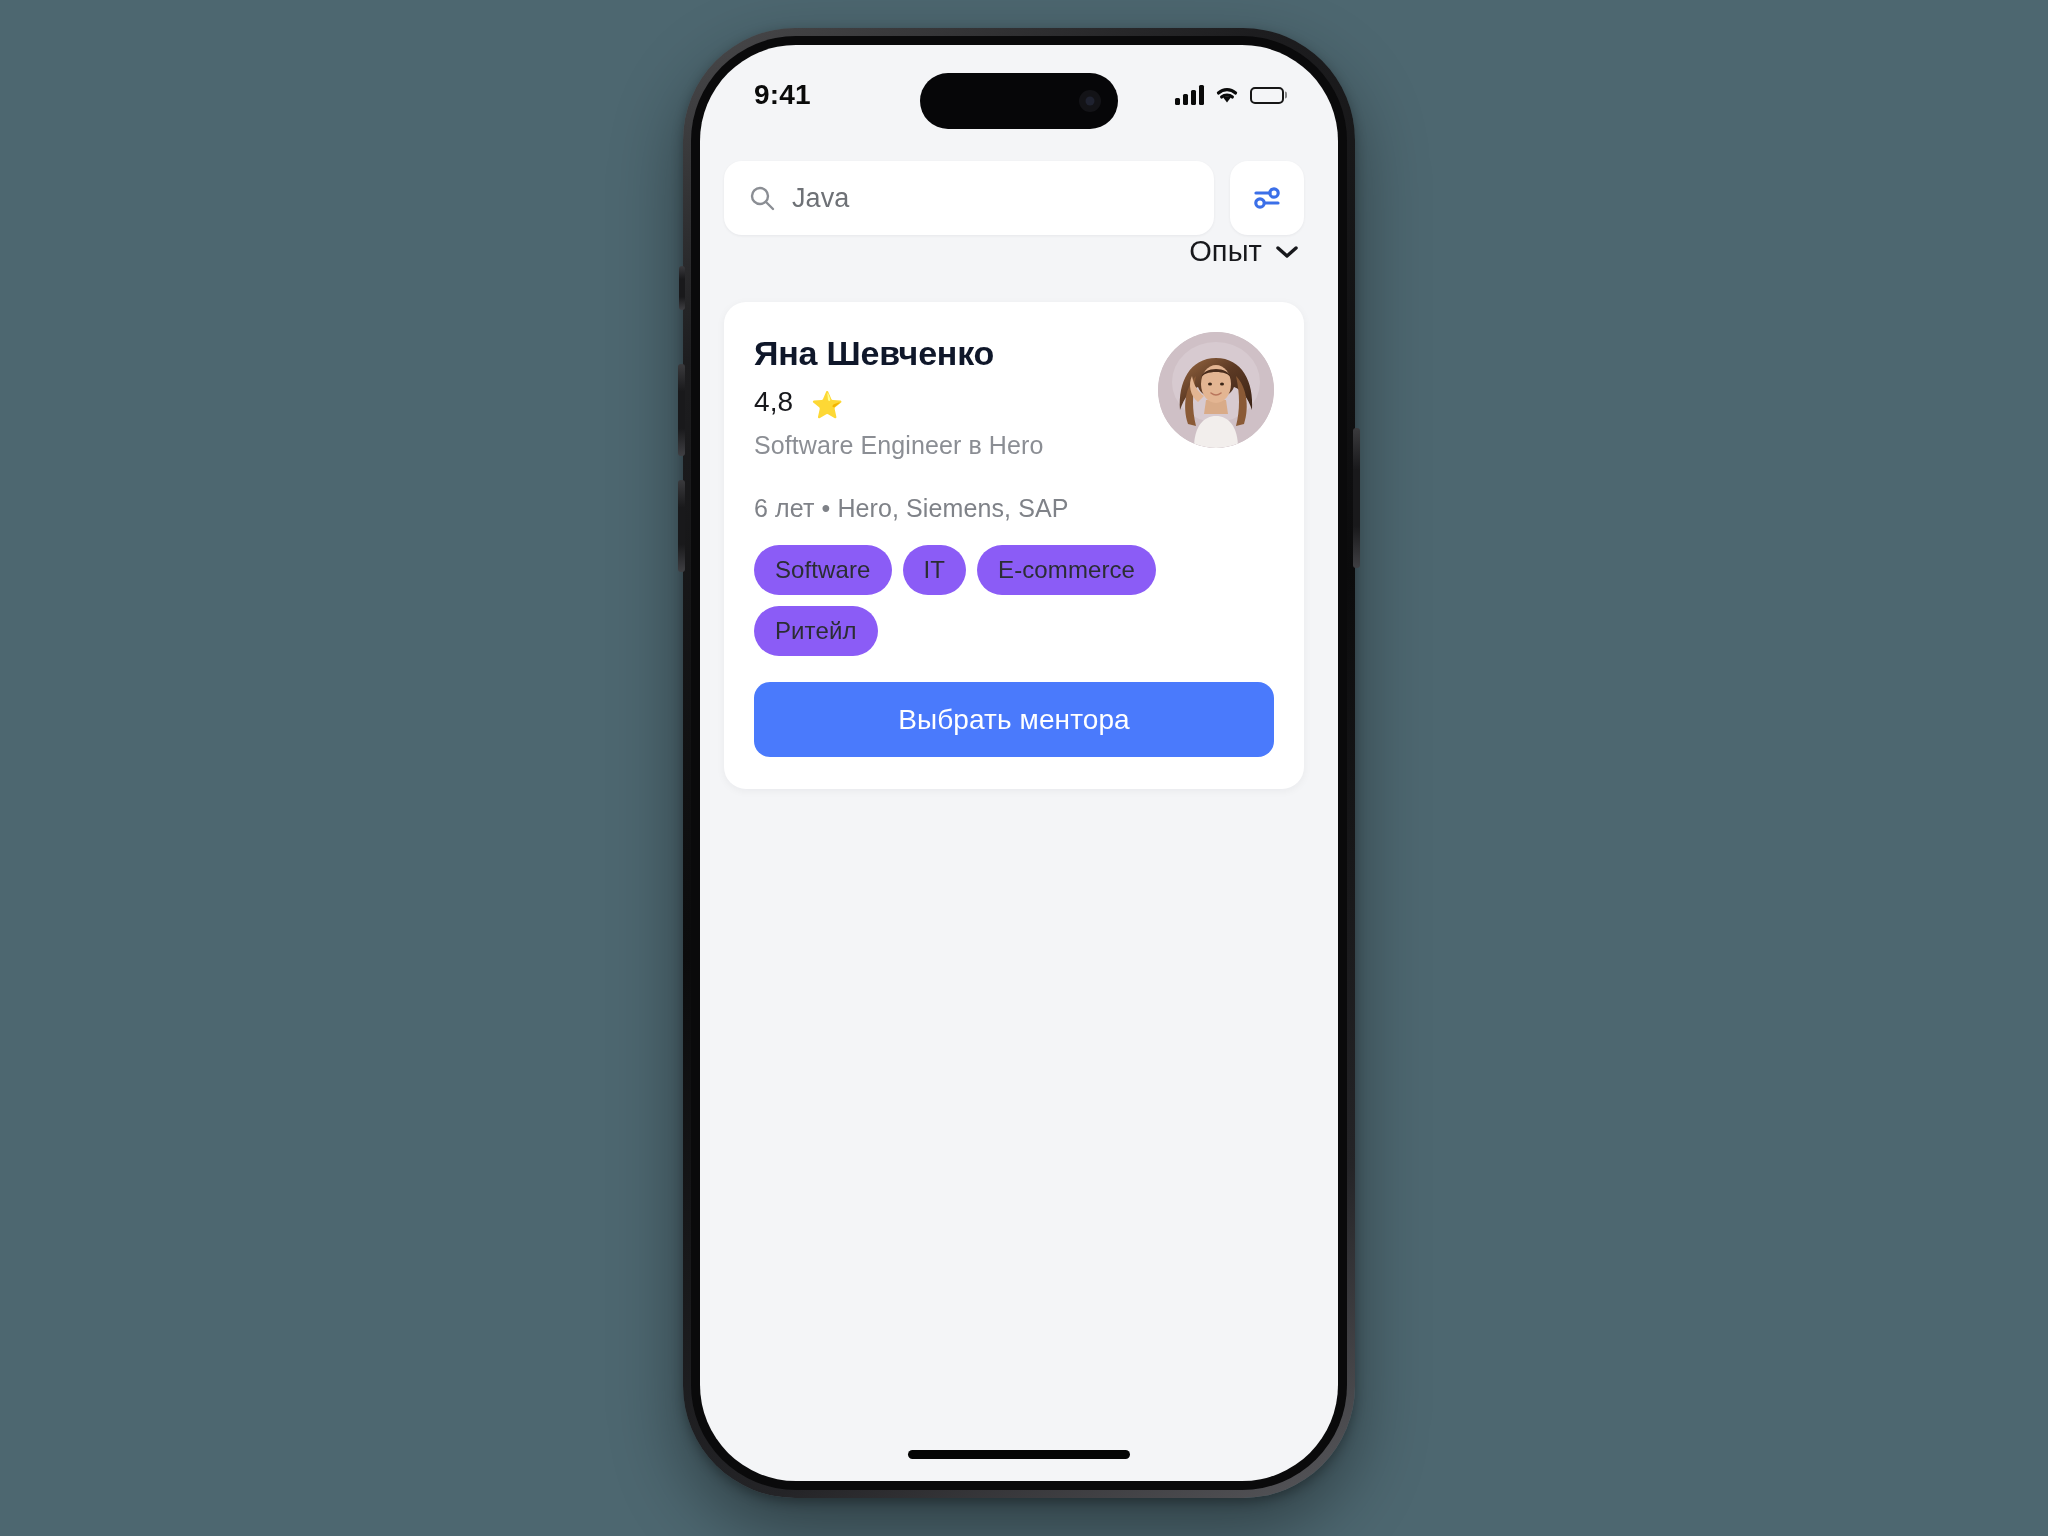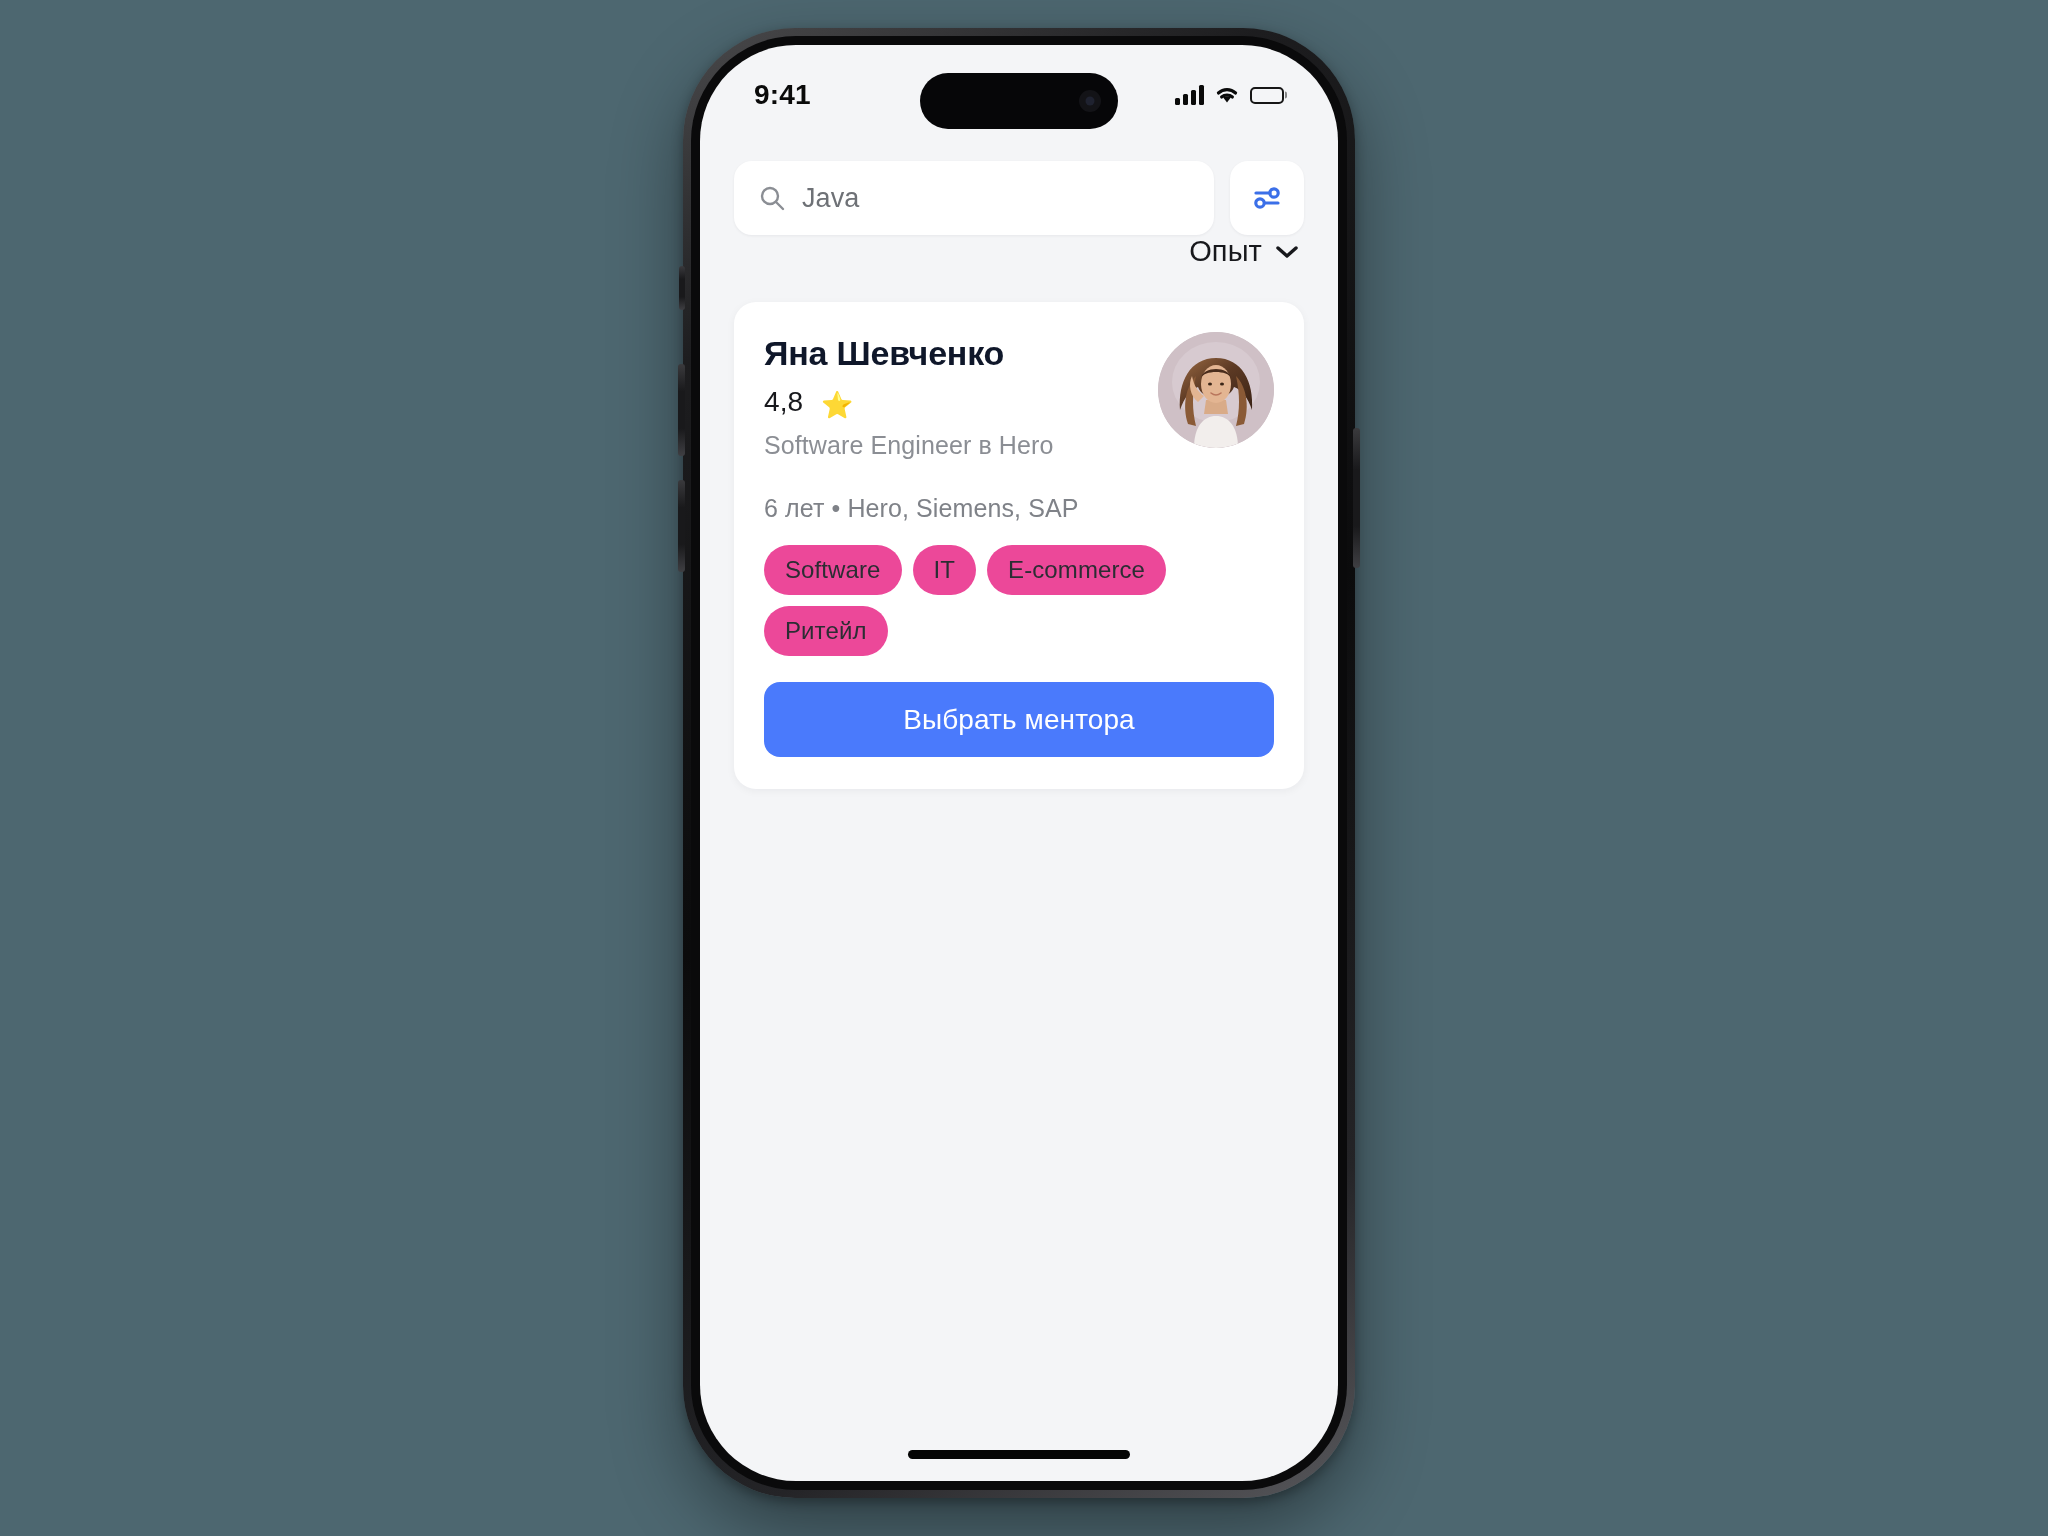--- a/index.html
+++ b/index.html
@@ -110,21 +110,21 @@
     content:""; position:absolute;
     right:-5px; top:50%; transform:translateY(-50%);
     width:2.5px; height:7px; border-radius:0 2px 2px 0;
     background:rgba(10,10,10,0.5);
   }
 
   
   .app {
     position:absolute;
     left:0; top:84px; right:0; bottom:0;
-    padding:32px 34px 0 34px;
+    padding:32px 34px 0 24px;
   }
 
   
   .search-row { display:flex; align-items:center; gap:16px; }
   .search-box {
     flex:1;
     height:74px;
     background:#ffffff;
     border-radius:18px;
     display:flex; align-items:center;
@@ -184,21 +184,21 @@
   .mentor-exp {
     margin-top:34px;
     font-size:25px; color:#7f8288; letter-spacing:0.1px;
   }
 
   .tags {
     margin-top:22px;
     display:flex; flex-wrap:wrap; gap:11px;
   }
   .tag {
-    background:#ec4899;
+    background:#8b5cf6;
     border-radius:999px;
     padding:11px 21px;
     font-size:24px; color:#2b2d33;
     letter-spacing:0.1px;
     white-space:nowrap;
   }
 
   .cta {
     margin-top:26px;
     width:100%; height:75px;

